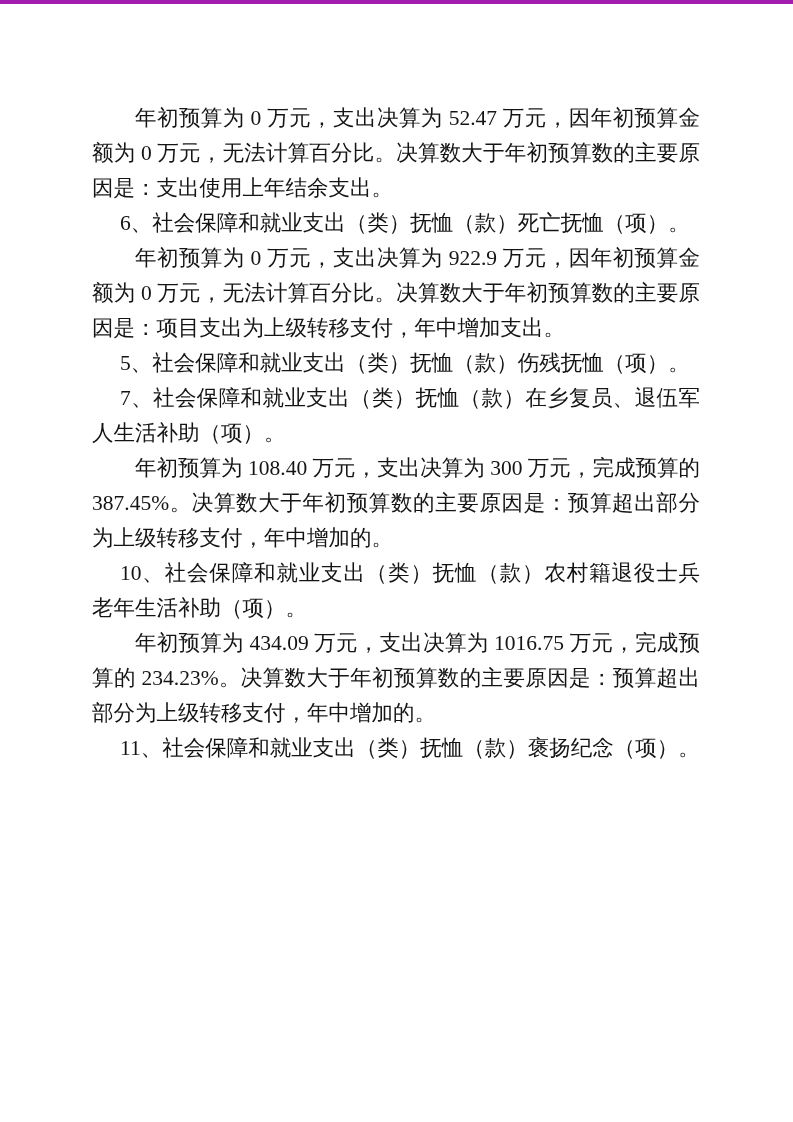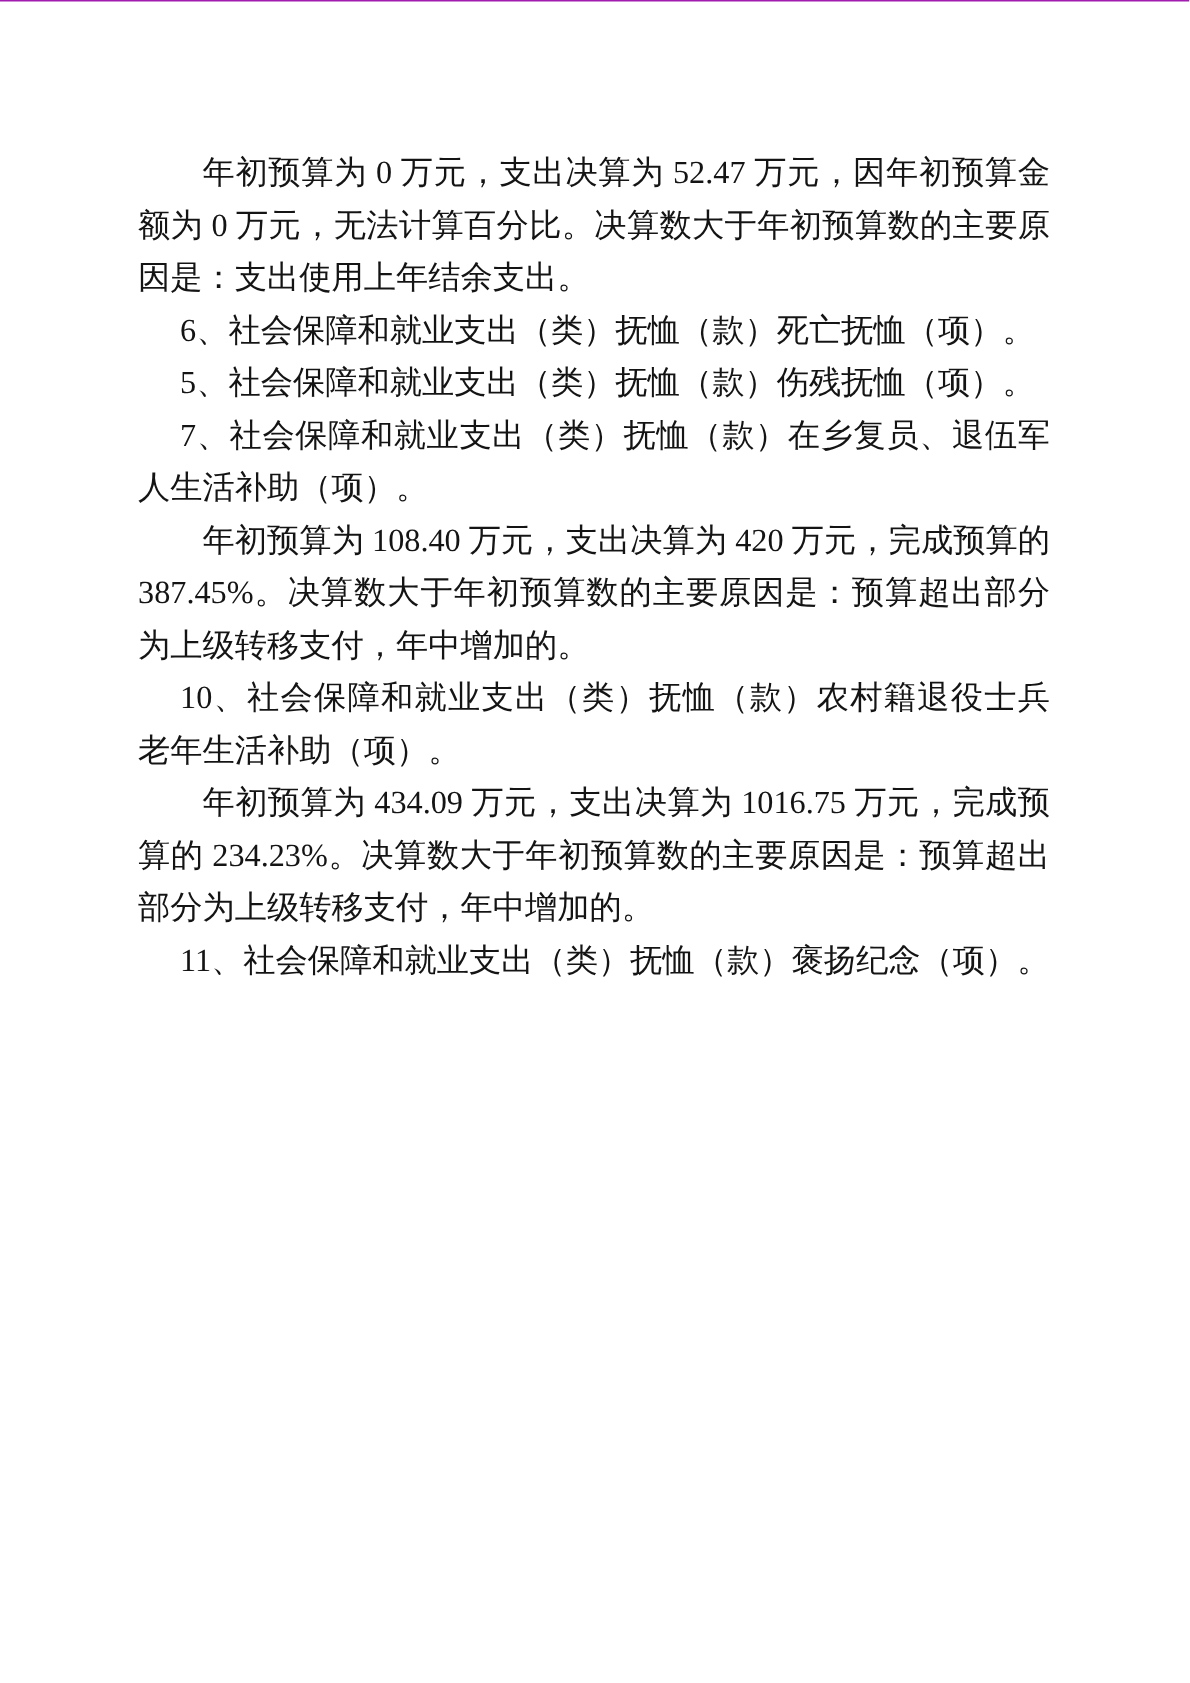--- a/index.html
+++ b/index.html
@@ -6,21 +6,21 @@
     margin: 0;
     padding: 0;
     background: #ffffff;
   }
   .page {
     position: relative;
     box-sizing: border-box;
     width: 793px;
     height: 1122px;
     background: #ffffff;
-    border-top: 1px solid #a21caf;
+    border-top: 4px solid #a21caf;
     overflow: hidden;
   }
   .doc-body {
     position: absolute;
     left: 92px;
     top: 97px;
     width: 608px;
     color: #141414;
   }
   .para {
@@ -37,20 +37,21 @@
   .para.heading { text-indent: 28px; font-family: Liberation Serif, serif; }
 </style>
 </head>
 <body>
 
 <div class="page">
   <div class="doc-body" id="doc-body">
 
   <p class="para body">年初预算为 0 万元，支出决算为 52.47 万元，因年初预算金额为 0 万元，无法计算百分比。决算数大于年初预算数的主要原因是：支出使用上年结余支出。</p>
       <p class="para heading">6、社会保障和就业支出（类）抚恤（款）死亡抚恤（项）。</p>
+      <p class="para body">年初预算为 0 万元，支出决算为 922.9 万元，因年初预算金额为 0 万元，无法计算百分比。决算数大于年初预算数的主要原因是：项目支出为上级转移支付，年中增加支出。</p>
       <p class="para heading">5、社会保障和就业支出（类）抚恤（款）伤残抚恤（项）。</p>
       <p class="para heading">7、社会保障和就业支出（类）抚恤（款）在乡复员、退伍军人生活补助（项）。</p>
-      <p class="para body">年初预算为 108.40 万元，支出决算为 420 万元，完成预算的 387.45%。决算数大于年初预算数的主要原因是：预算超出部分为上级转移支付，年中增加的。</p>
+      <p class="para body">年初预算为 108.40 万元，支出决算为 300 万元，完成预算的 387.45%。决算数大于年初预算数的主要原因是：预算超出部分为上级转移支付，年中增加的。</p>
       <p class="para heading">10、社会保障和就业支出（类）抚恤（款）农村籍退役士兵老年生活补助（项）。</p>
       <p class="para body">年初预算为 434.09 万元，支出决算为 1016.75 万元，完成预算的 234.23%。决算数大于年初预算数的主要原因是：预算超出部分为上级转移支付，年中增加的。</p>
       <p class="para heading">11、社会保障和就业支出（类）抚恤（款）褒扬纪念（项）。</p>
     </div>
 </div>
 
 </body></html>

